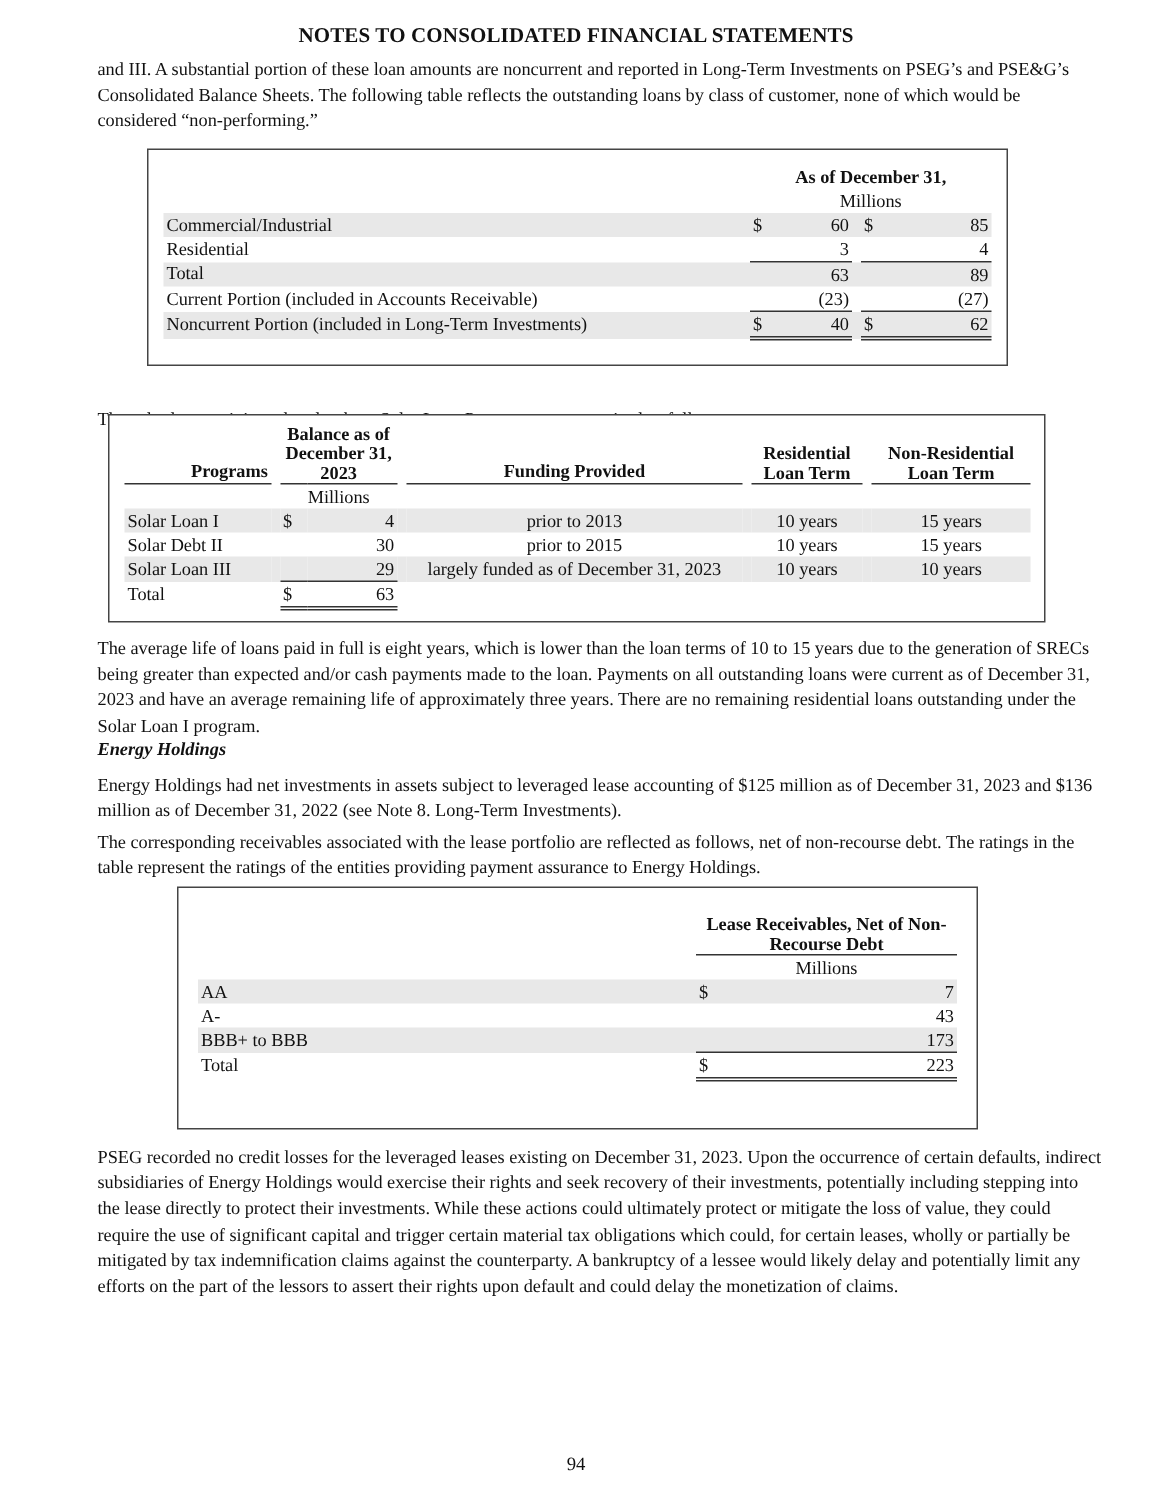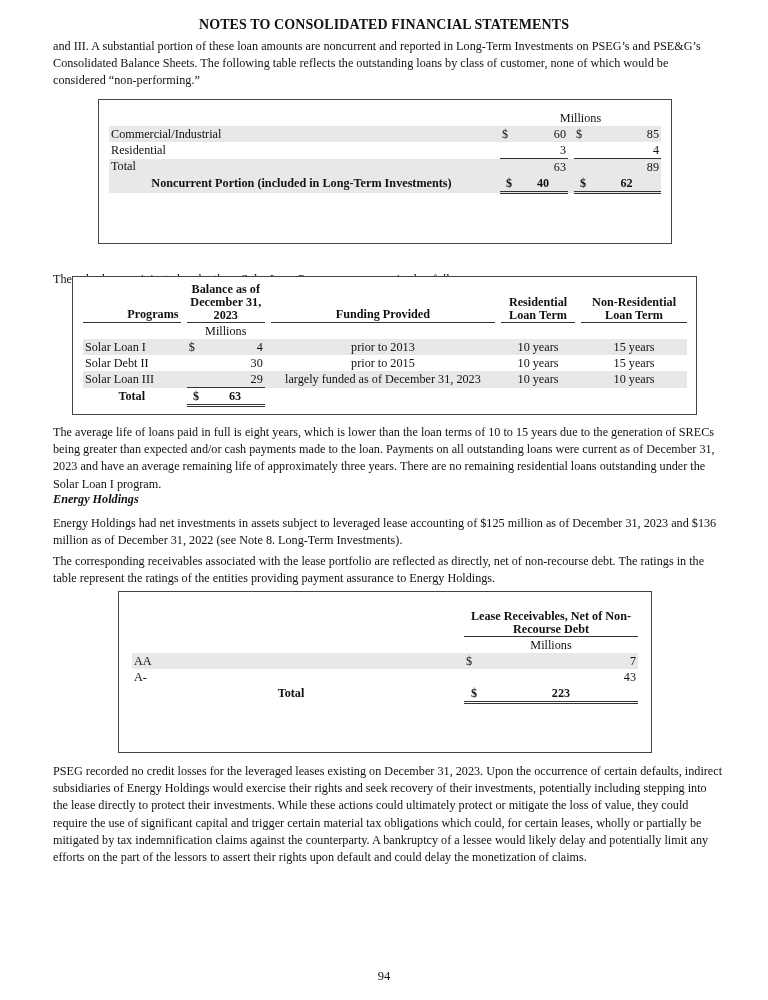--- a/index.html
+++ b/index.html
@@ -1,27 +1,27 @@
 <!DOCTYPE html>
 <html><head>
 <meta charset="utf-8">
 <style>
   html,body{margin:0;padding:0;background:#fff;}
   body{width:768px;height:1000px;position:relative;font-family:"Liberation Serif",serif;color:#111;font-size:12.2px;}
   .title{position:absolute;top:17px;left:0;width:768px;text-align:center;font-weight:bold;font-size:14px;letter-spacing:0.1px;}
-  .para{position:absolute;left:53px;width:670px;line-height:17.2px;margin:0;}
+  .para{position:absolute;left:65px;width:670px;line-height:17.2px;margin:0;}
   .heading{font-weight:bold;font-style:italic;}
   .box{position:absolute;border:1.5px solid #444;background:#fff;}
   table{border-collapse:collapse;font-size:12.2px;}
   td,th{padding:0 2px;height:16px;line-height:15px;white-space:nowrap;}
   th{font-weight:bold;vertical-align:bottom;}
   .shade td{background:#e8e8e8;}
   .r{text-align:right;}
   .c{text-align:center;}
-  .bold td{font-weight:bold;text-align:center;}
+  .bold td{font-weight:normal;}
   .ul{text-decoration:underline;}
   .bline{border-bottom:1.5px solid #333;}
   .dline{border-bottom:3px double #333;}
   .footer{position:absolute;top:969px;left:0;width:768px;text-align:center;font-size:12.5px;}
 </style>
 </head>
 <body>
 
 <div class="title">NOTES TO CONSOLIDATED FINANCIAL STATEMENTS</div>
 
@@ -32,20 +32,25 @@
     <colgroup>
         <col style="width:385px">
         <col style="width:6px">
         <col style="width:18px">
         <col style="width:50px">
         <col style="width:6px">
         <col style="width:18px">
         <col style="width:69px">
       </colgroup>
     <tbody>
+        <tr>
+      <th></th>
+          <th></th>
+      <th colspan="5" class="c">As of December 31,</th>
+    </tr>
     <tr>
       <td></td>
           <td></td>
       <td colspan="5" class="c">Millions</td>
     </tr>
     <tr class="shade">
       <td>Commercial/Industrial</td>
           <td></td>
       <td>$</td>
       <td class="r">60</td>
@@ -63,20 +68,29 @@
       <td class="r bline">4</td>
     </tr>
     <tr class="shade">
       <td>Total</td>
           <td></td>
       <td></td>
       <td class="r">63</td>
           <td></td>
       <td></td>
       <td class="r">89</td>
+    </tr>
+    <tr>
+      <td>Current Portion (included in Accounts Receivable)</td>
+          <td></td>
+      <td class="bline"></td>
+      <td class="r bline">(23)</td>
+          <td></td>
+      <td class="bline"></td>
+      <td class="r bline">(27)</td>
     </tr>
     <tr class="shade bold">
       <td>Noncurrent Portion (included in Long-Term Investments)</td>
           <td></td>
       <td class="dline">$</td>
       <td class="r dline">40</td>
           <td></td>
       <td class="dline">$</td>
       <td class="r dline">62</td>
     </tr>
@@ -164,21 +178,21 @@
   </tbody>
     </table>
 </div>
 
 <p class="para" style="top:424px;">The average life of loans paid in full is eight years, which is lower than the loan terms of 10 to 15 years due to the generation of SRECs being greater than expected and/or cash payments made to the loan. Payments on all outstanding loans were current as of December 31, 2023 and have an average remaining life of approximately three years. There are no remaining residential loans outstanding under the Solar Loan I program.</p>
 
 <p class="para heading" style="top:491px;">Energy Holdings</p>
 
 <p class="para" style="top:515px;">Energy Holdings had net investments in assets subject to leveraged lease accounting of $125 million as of December 31, 2023 and $136 million as of December 31, 2022 (see Note 8. Long-Term Investments).</p>
 
-<p class="para" style="top:553px;">The corresponding receivables associated with the lease portfolio are reflected as directly, net of non-recourse debt. The ratings in the table represent the ratings of the entities providing payment assurance to Energy Holdings.</p>
+<p class="para" style="top:553px;">The corresponding receivables associated with the lease portfolio are reflected as follows, net of non-recourse debt. The ratings in the table represent the ratings of the entities providing payment assurance to Energy Holdings.</p>
 
 <div class="box" style="left:118px;top:591px;width:532px;height:160px;">
   <table style="position:absolute;left:13px;top:8px;width:506px;">
     <colgroup>
         <col style="width:318px">
         <col style="width:14px">
         <col style="width:20px">
         <col style="width:154px">
       </colgroup>
     <tbody>
@@ -197,20 +211,26 @@
           <td></td>
       <td>$</td>
       <td class="r">7</td>
     </tr>
     <tr>
       <td>A-</td>
           <td></td>
       <td></td>
       <td class="r">43</td>
     </tr>
+    <tr class="shade">
+      <td>BBB+ to BBB</td>
+          <td></td>
+      <td class="bline"></td>
+      <td class="r bline">173</td>
+    </tr>
     <tr class="bold">
       <td>Total</td>
           <td></td>
       <td class="dline">$</td>
       <td class="r dline">223</td>
     </tr>
   </tbody>
     </table>
 </div>
 

